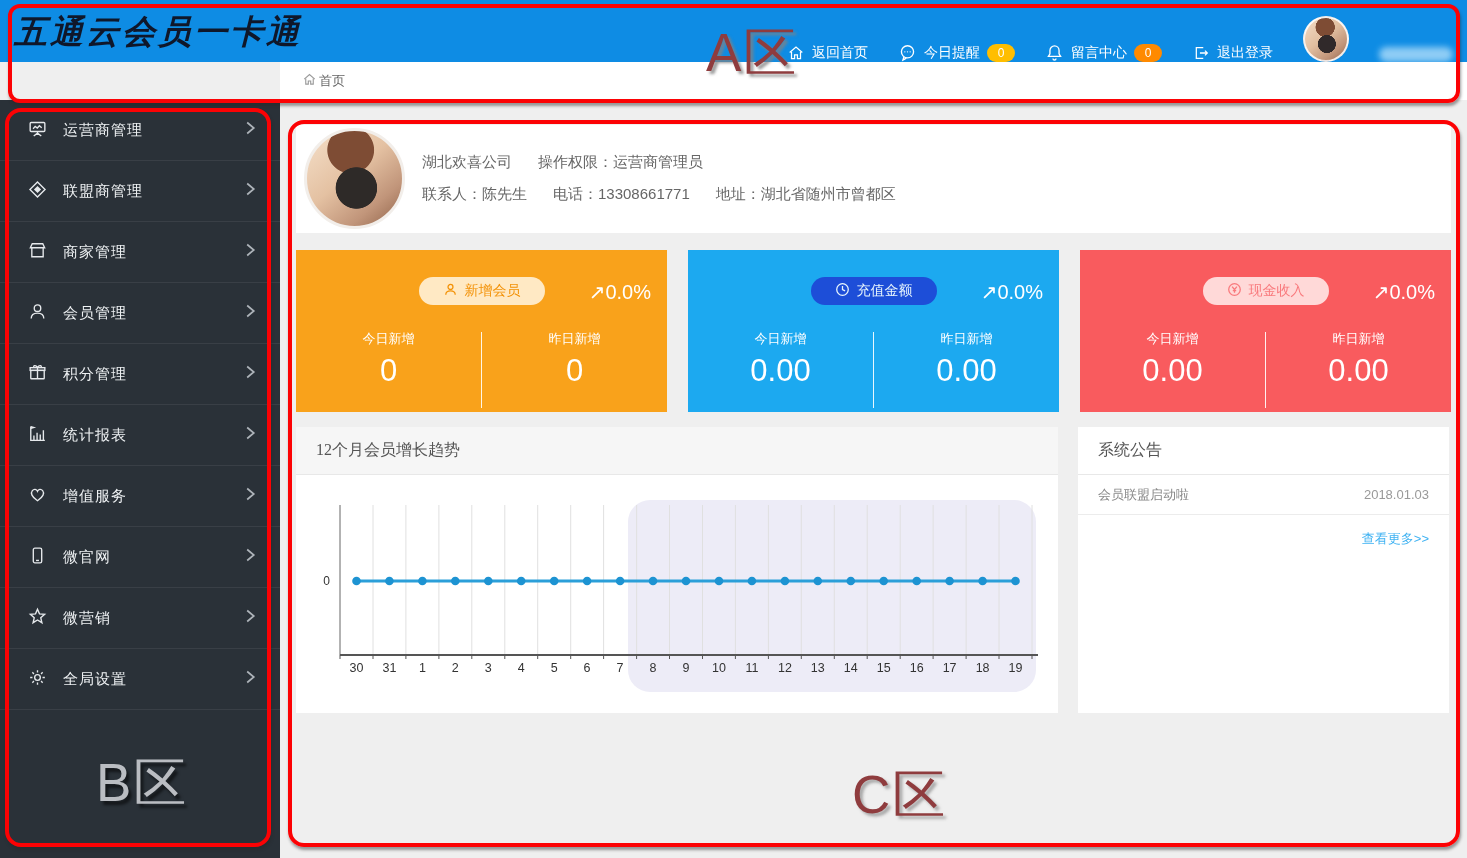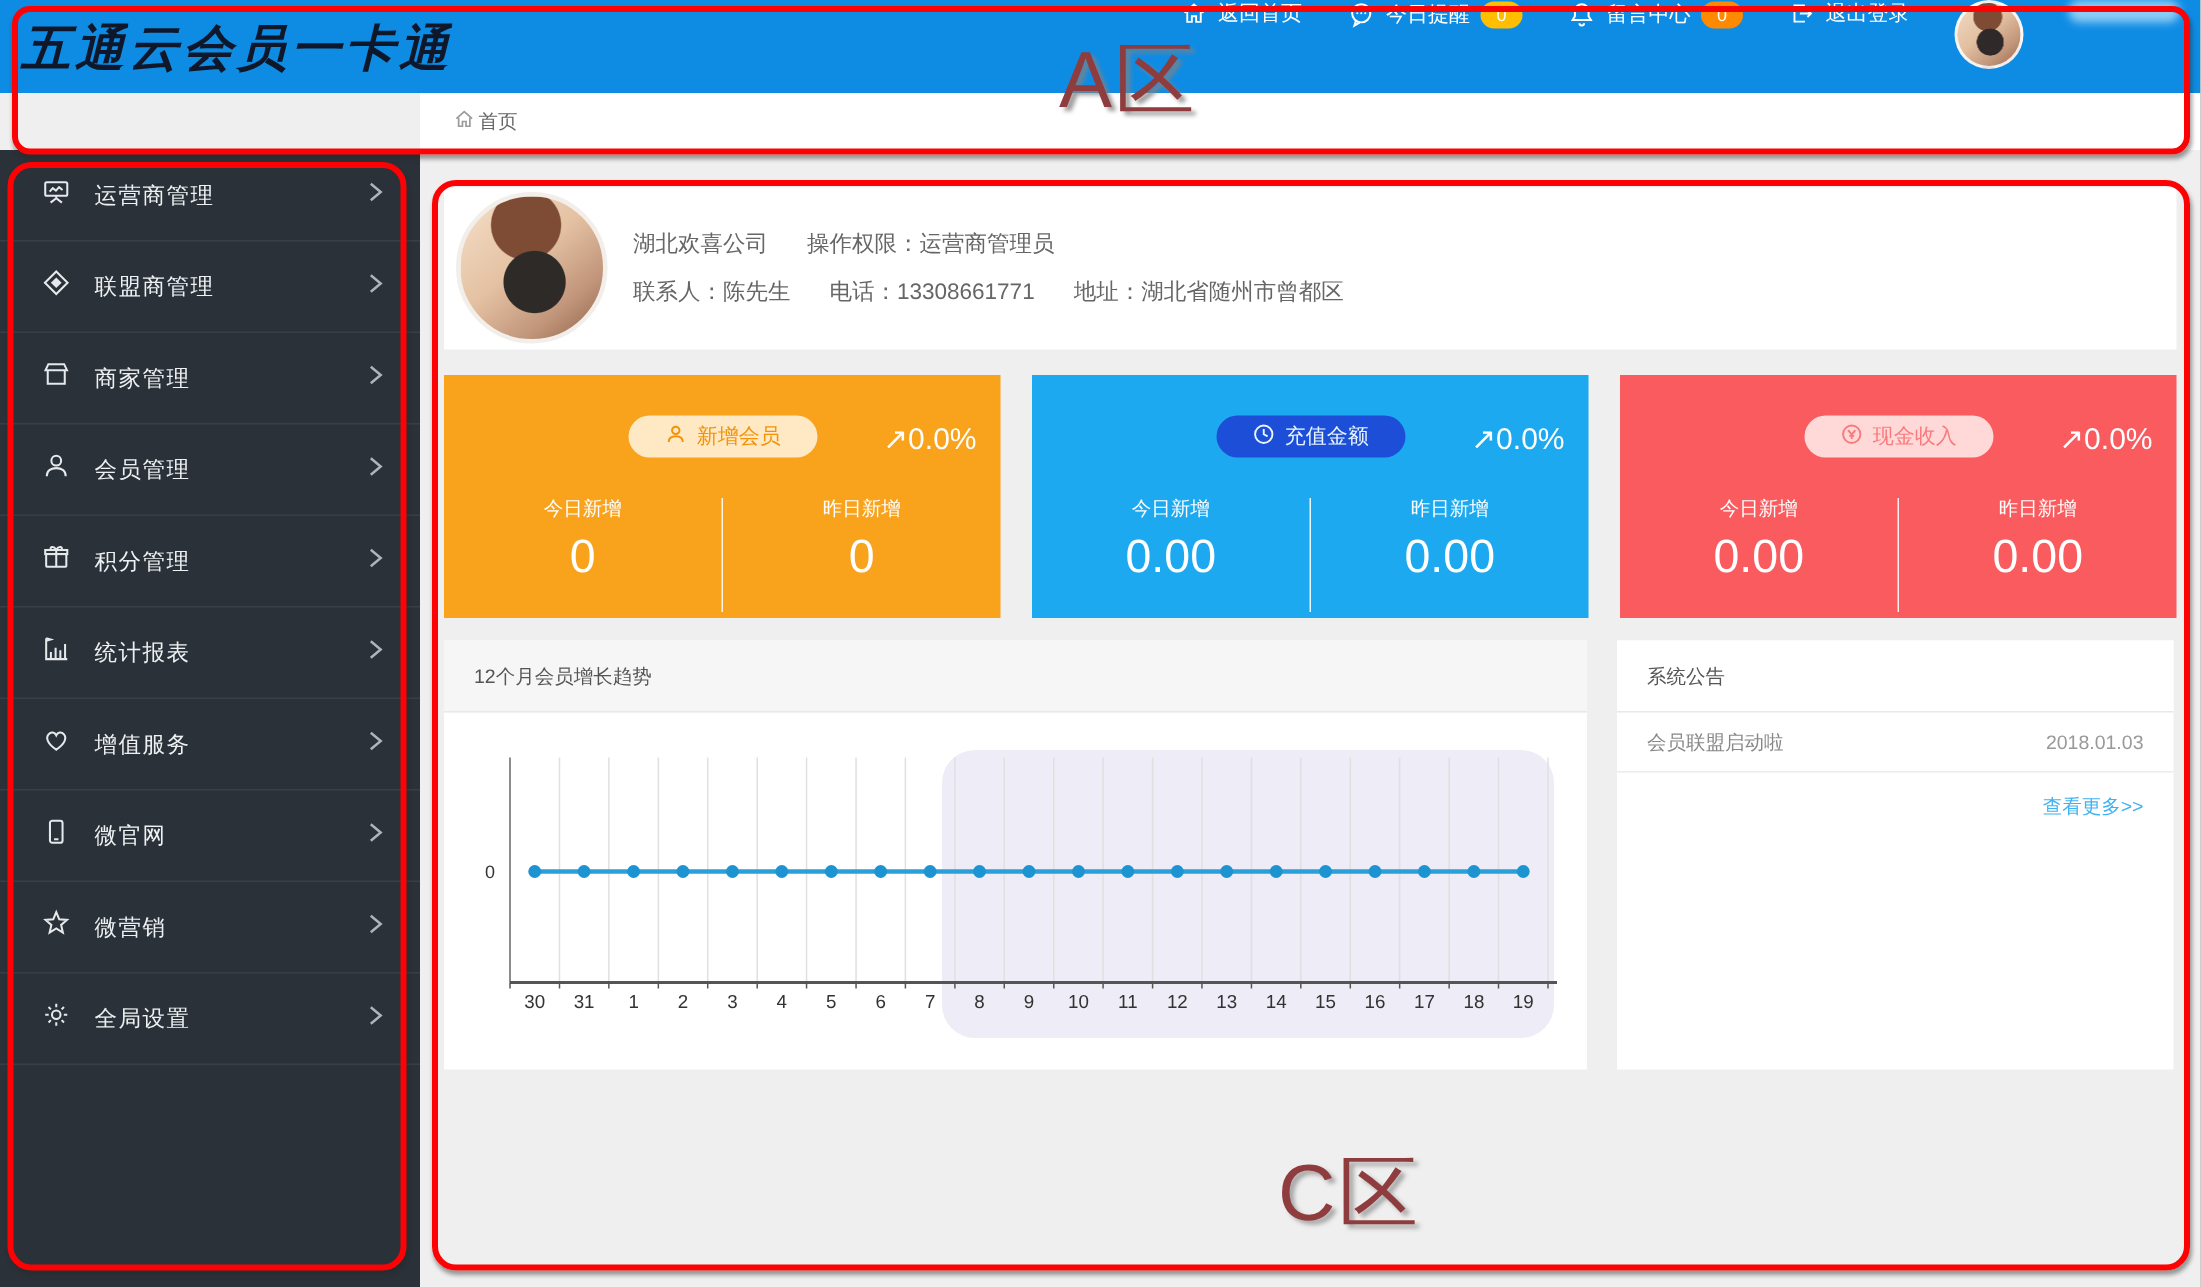--- a/index.html
+++ b/index.html
@@ -3,21 +3,21 @@
 <meta charset="utf-8">
 <style>
   * { margin:0; padding:0; box-sizing:border-box; }
   body { font-family:"Liberation Sans","DejaVu Sans",sans-serif; background:#888; }
   .screen { position:relative; width:1467px; height:858px; overflow:hidden; background:#efefef; margin:0 auto; }
 
   
   .topbar { position:absolute; left:0; top:0; width:100%; height:62px; background:#0e8ce4; display:flex; align-items:center; }
   .logo { position:absolute; left:14px; top:10px; color:#0f172a; font-size:33px; font-weight:bold; font-style:italic;
           font-family:"Liberation Serif","DejaVu Serif",serif; letter-spacing:3px; white-space:nowrap; }
-  .topnav { position:absolute; right:14px; top:0; height:62px; display:flex; align-items:flex-start; gap:30px; }
+  .topnav { position:absolute; right:14px; top:0; height:62px; display:flex; align-items:flex-end; gap:30px; }
   .topnav-item { display:flex; align-items:center; gap:7px; color:#fff; font-size:14px; cursor:pointer; white-space:nowrap; }
   .topnav-item svg { display:block; }
   .badge { display:inline-block; min-width:28px; padding:2px 9px; border-radius:10px; color:#fff; font-size:12px; text-align:center; }
   .badge.gold { background:#ffbe00; }
   .badge.orange { background:#ff8a00; }
   .avatar-sm { width:46px; height:46px; border-radius:50%; border:2px solid rgba(255,255,255,.85); overflow:hidden;
     background:
       radial-gradient(circle at 52% 62%, #30292a 0 26%, transparent 27%),
       radial-gradient(circle at 48% 22%, #7e4c34 0 24%, transparent 25%),
       linear-gradient(140deg,#f3dcc6 0%,#e2bfa0 45%,#c1957a 75%,#96684e 100%);
@@ -59,21 +59,21 @@
   .blue   .stat-pill { background:#1d4ed8; color:#8ed2f5; color:#e8f6fd; }
   .red    .stat-pill { background:#ffd9d8; color:#f97a7d; }
   .trend { position:absolute; right:16px; top:30px; font-size:20px; }
   .stat-cols { position:absolute; left:0; right:0; top:80px; display:flex; align-items:flex-start; }
   .stat-col { flex:1; text-align:center; }
   .stat-label { font-size:13px; }
   .stat-value { font-size:31px; margin-top:5px; }
   .stat-div { width:1px; height:76px; background:rgba(255,255,255,.9); margin-top:2px; }
 
   .chart-panel { position:absolute; left:16px; top:327px; width:762px; height:286px; background:#fff; }
-  .panel-head { height:48px; background:#f6f6f6; border-bottom:1px solid #e8e8e8; display:flex; align-items:center; padding:0 20px; font-size:13px; color:#555; }
+  .panel-head { height:48px; background:#f6f6f6; border-bottom:1px solid #e8e8e8; display:flex; align-items:center; padding:0 20px; font-size:16px; color:#555;font-family:Liberation Serif, serif; }
   .chart-body { position:relative; height:238px; }
   .watermark { position:absolute; left:332px; top:25px; width:408px; height:192px; background:#edecf7; border-radius:22px; }
   .chart-body svg { position:absolute; left:0; top:0; }
 
   .announce-panel { position:absolute; left:798px; top:327px; width:371px; height:286px; background:#fff; }
   .announce-row { height:40px; display:flex; align-items:center; justify-content:space-between; padding:0 20px; border-bottom:1px solid #ececec; cursor:pointer; }
   .announce-text { font-size:13px; color:#888; }
   .announce-date { font-size:13px; color:#999; }
   .more-row { text-align:right; padding:14px 20px 0 0; }
   .more-link { font-size:13px; color:#3fb2f2; cursor:pointer; }
@@ -496,15 +496,16 @@
       <div class="more-row">
         <span class="more-link">查看更多&gt;&gt;</span>
       </div>
     </div>
   </div>
 
   <div class="anno anno-a"></div>
   <div class="anno anno-b"></div>
   <div class="anno anno-c"></div>
   <div class="anno-label label-a">A区</div>
+  <div class="anno-label label-b">B区</div>
   <div class="anno-label label-c">C区</div>
 
 </div>
 
 </body></html>

